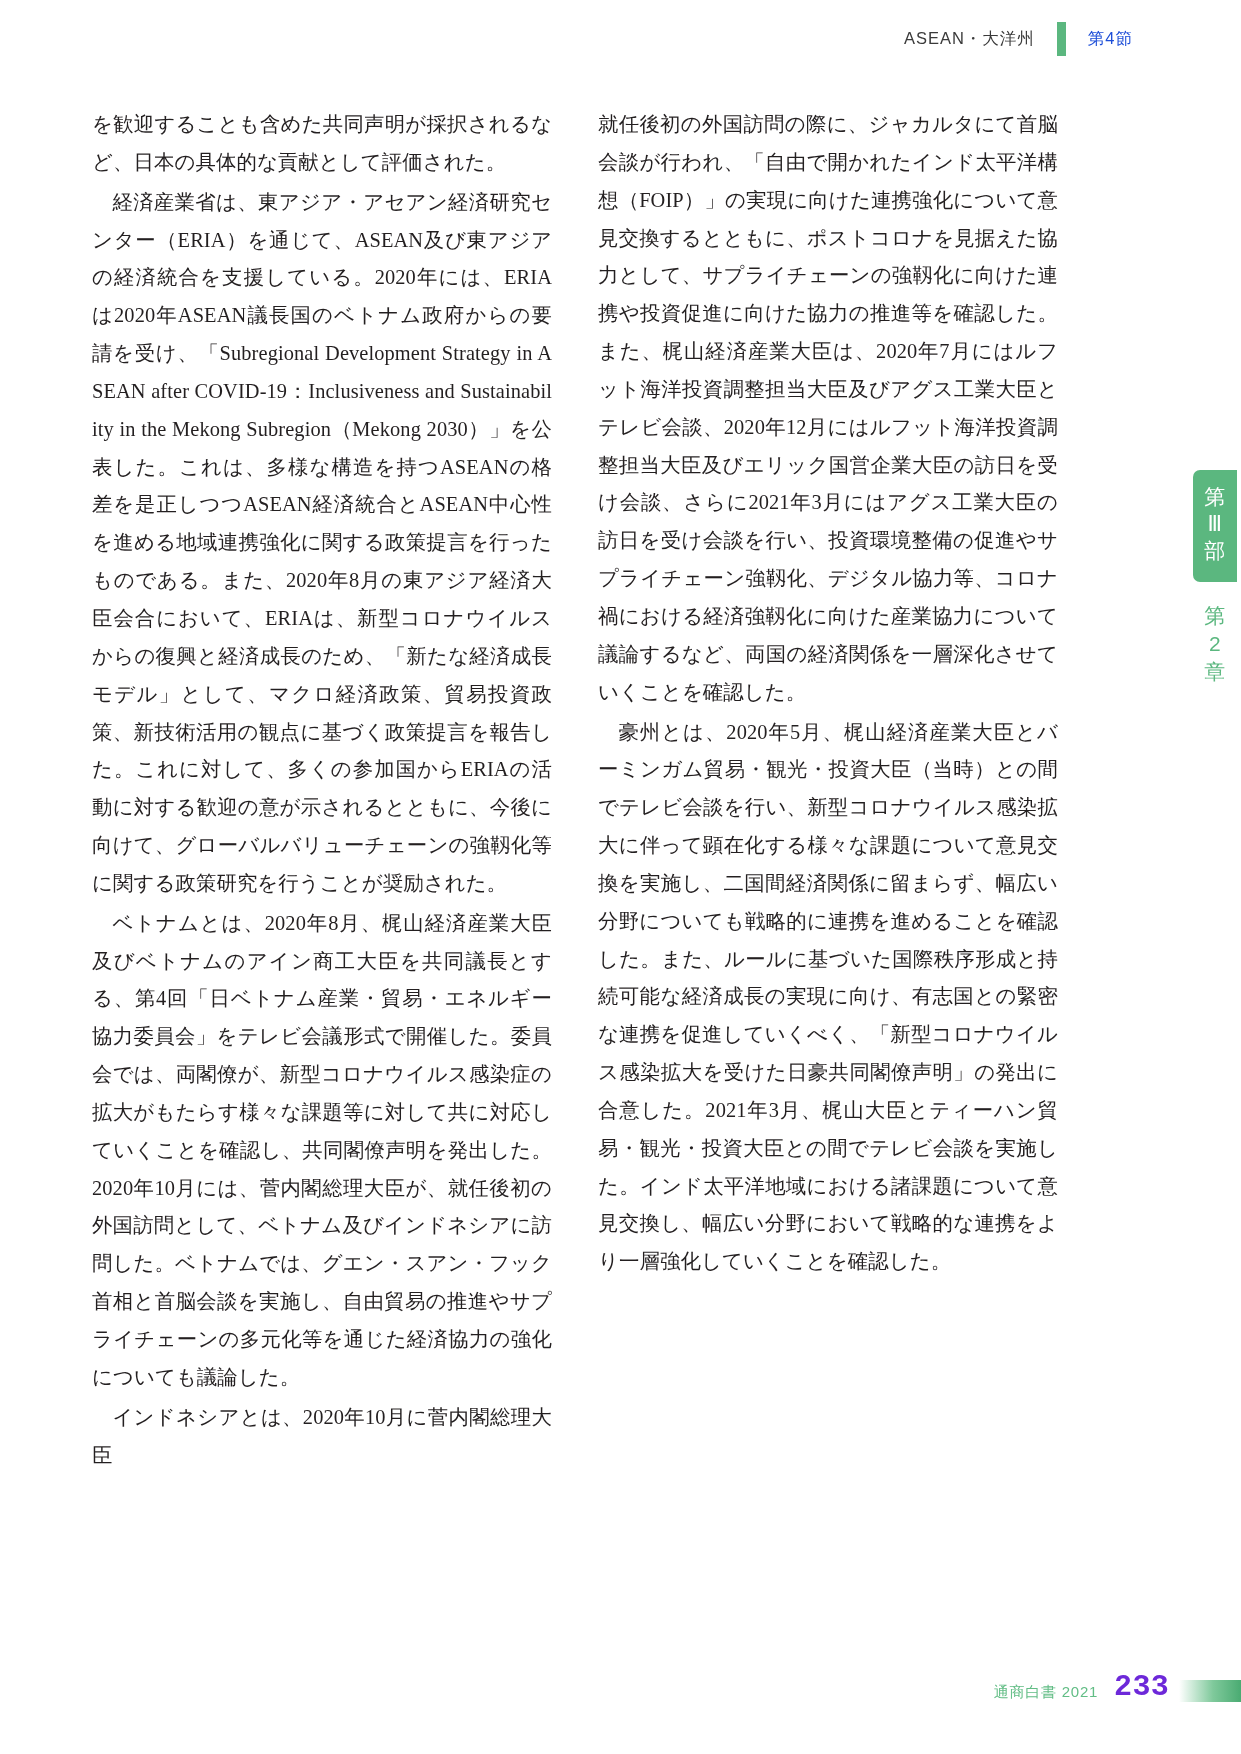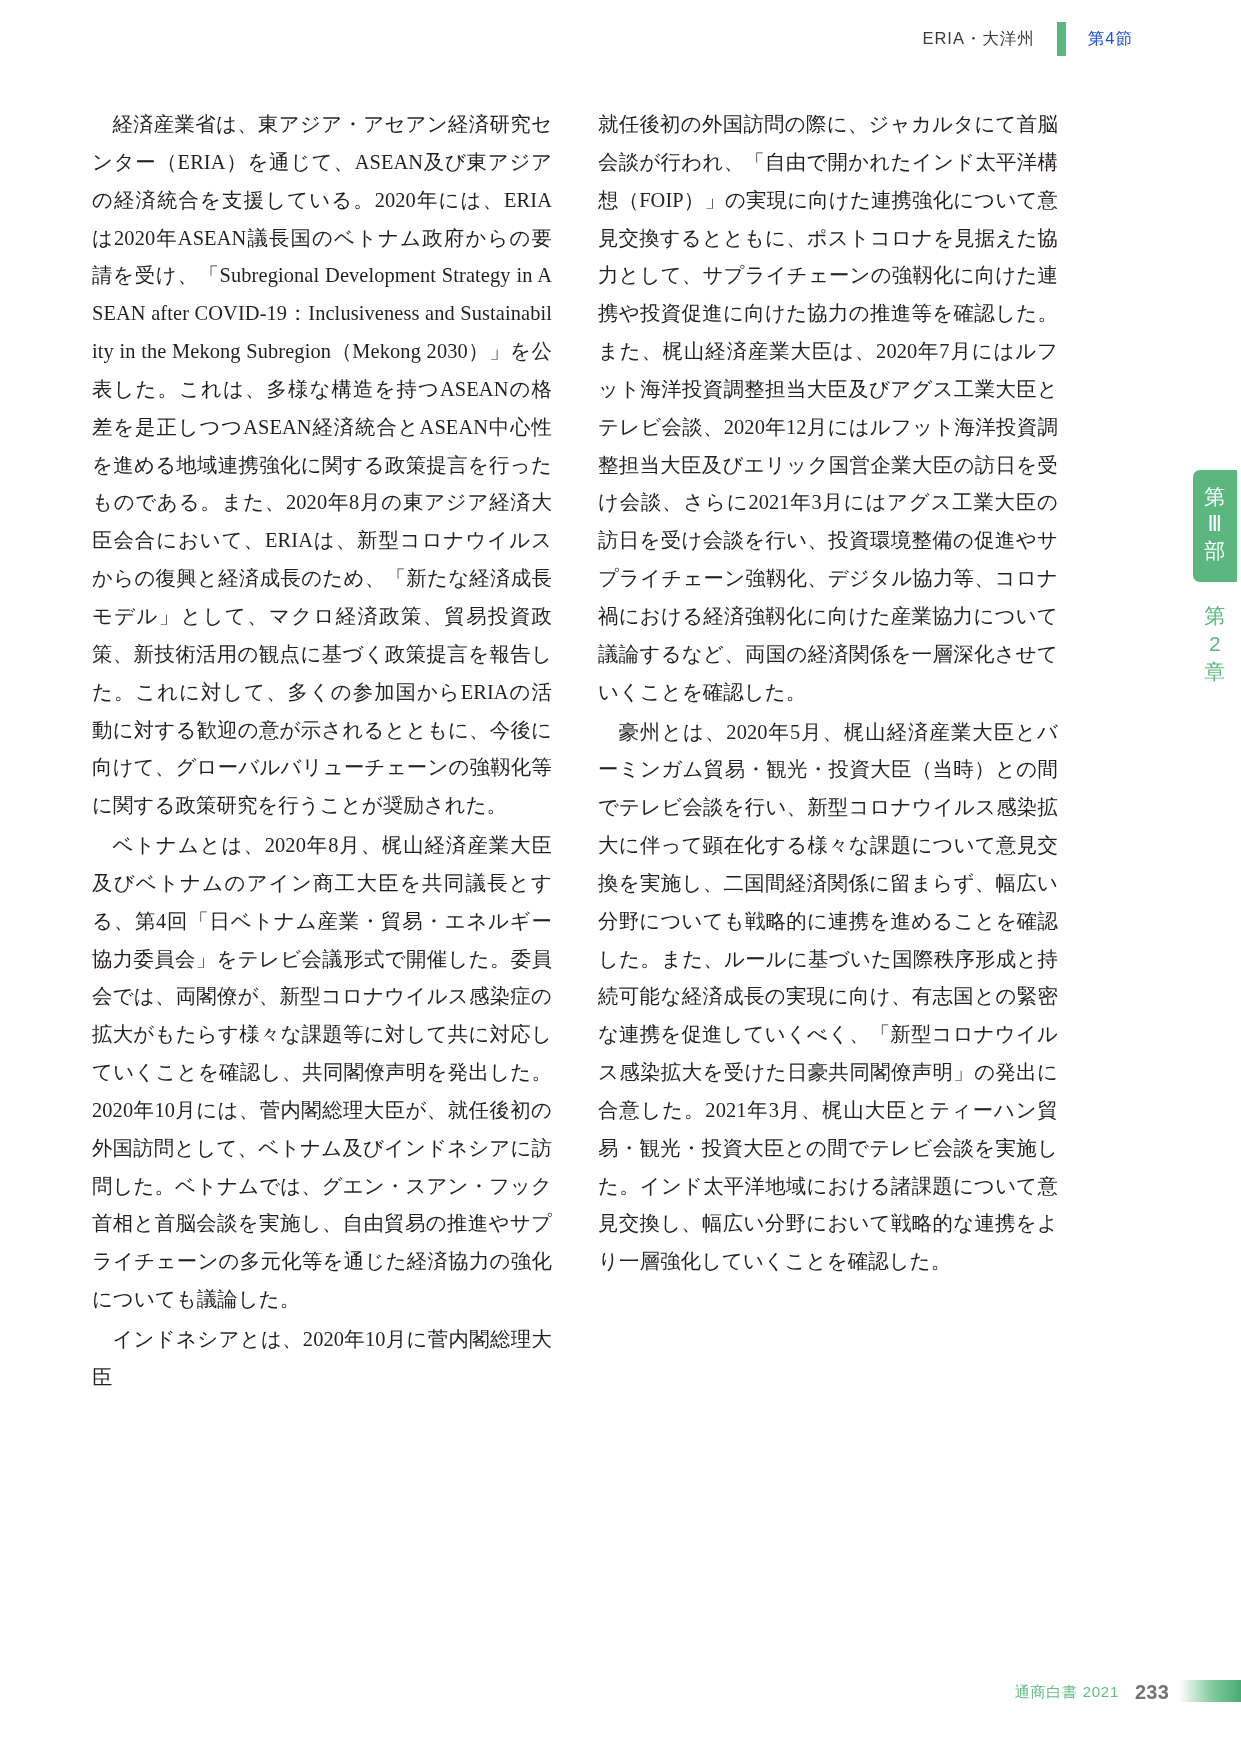--- a/index.html
+++ b/index.html
@@ -137,48 +137,49 @@
     font-size: 15px;
     color: #62bd85;
     letter-spacing: 0.05em;
     margin-right: 16px;
     line-height: 1;
     padding-bottom: 3px;
     white-space: nowrap;
     text-align: center;
   }
   .page-footer .folio {
-    font-family: Liberation Sans, sans-serif;
-    font-size: 20px;
+    font-family: Liberation Mono, monospace;
+    font-size: 30px;
     font-weight: 600;
-    color: #737373;
+    color: #6d28d9;
     line-height: 1;
     letter-spacing: 0.01em;
   }
   .page-footer .footer-bar {
     width: 62px;
     height: 22px;
     margin-left: 10px;
     background: linear-gradient(to right, #ffffff 0%, #7fc99b 55%, #4aab72 100%);
   }
 </style>
 </head>
 <body>
 
 <div class="page">
 
   <div class="running-header">
-    <div class="rh-section-name">ERIA・大洋州</div>
+    <div class="rh-section-name">ASEAN・大洋州</div>
     <div class="rh-rule"></div>
     <div class="rh-section-number">第4節</div>
   </div>
 
   <div class="body-columns">
 
     <div class="column">
+      <p class="no-indent">を歓迎することも含めた共同声明が採択されるなど、日本の具体的な貢献として評価された。</p>
       <p>経済産業省は、東アジア・アセアン経済研究センター（ERIA）を通じて、ASEAN及び東アジアの経済統合を支援している。2020年には、ERIAは2020年ASEAN議長国のベトナム政府からの要請を受け、「Subregional Development Strategy in ASEAN after COVID-19：Inclusiveness and Sustainability in the Mekong Subregion（Mekong 2030）」を公表した。これは、多様な構造を持つASEANの格差を是正しつつASEAN経済統合とASEAN中心性を進める地域連携強化に関する政策提言を行ったものである。また、2020年8月の東アジア経済大臣会合において、ERIAは、新型コロナウイルスからの復興と経済成長のため、「新たな経済成長モデル」として、マクロ経済政策、貿易投資政策、新技術活用の観点に基づく政策提言を報告した。これに対して、多くの参加国からERIAの活動に対する歓迎の意が示されるとともに、今後に向けて、グローバルバリューチェーンの強靱化等に関する政策研究を行うことが奨励された。</p>
       <p>ベトナムとは、2020年8月、梶山経済産業大臣及びベトナムのアイン商工大臣を共同議長とする、第4回「日ベトナム産業・貿易・エネルギー協力委員会」をテレビ会議形式で開催した。委員会では、両閣僚が、新型コロナウイルス感染症の拡大がもたらす様々な課題等に対して共に対応していくことを確認し、共同閣僚声明を発出した。2020年10月には、菅内閣総理大臣が、就任後初の外国訪問として、ベトナム及びインドネシアに訪問した。ベトナムでは、グエン・スアン・フック首相と首脳会談を実施し、自由貿易の推進やサプライチェーンの多元化等を通じた経済協力の強化についても議論した。</p>
       <p>インドネシアとは、2020年10月に菅内閣総理大臣</p>
     </div>
 
     <div class="column">
       <p class="no-indent">就任後初の外国訪問の際に、ジャカルタにて首脳会談が行われ、「自由で開かれたインド太平洋構想（FOIP）」の実現に向けた連携強化について意見交換するとともに、ポストコロナを見据えた協力として、サプライチェーンの強靱化に向けた連携や投資促進に向けた協力の推進等を確認した。また、梶山経済産業大臣は、2020年7月にはルフット海洋投資調整担当大臣及びアグス工業大臣とテレビ会談、2020年12月にはルフット海洋投資調整担当大臣及びエリック国営企業大臣の訪日を受け会談、さらに2021年3月にはアグス工業大臣の訪日を受け会談を行い、投資環境整備の促進やサプライチェーン強靱化、デジタル協力等、コロナ禍における経済強靱化に向けた産業協力について議論するなど、両国の経済関係を一層深化させていくことを確認した。</p>
       <p>豪州とは、2020年5月、梶山経済産業大臣とバーミンガム貿易・観光・投資大臣（当時）との間でテレビ会談を行い、新型コロナウイルス感染拡大に伴って顕在化する様々な課題について意見交換を実施し、二国間経済関係に留まらず、幅広い分野についても戦略的に連携を進めることを確認した。また、ルールに基づいた国際秩序形成と持続可能な経済成長の実現に向け、有志国との緊密な連携を促進していくべく、「新型コロナウイルス感染拡大を受けた日豪共同閣僚声明」の発出に合意した。2021年3月、梶山大臣とティーハン貿易・観光・投資大臣との間でテレビ会談を実施した。インド太平洋地域における諸課題について意見交換し、幅広い分野において戦略的な連携をより一層強化していくことを確認した。</p>
     </div>
 

